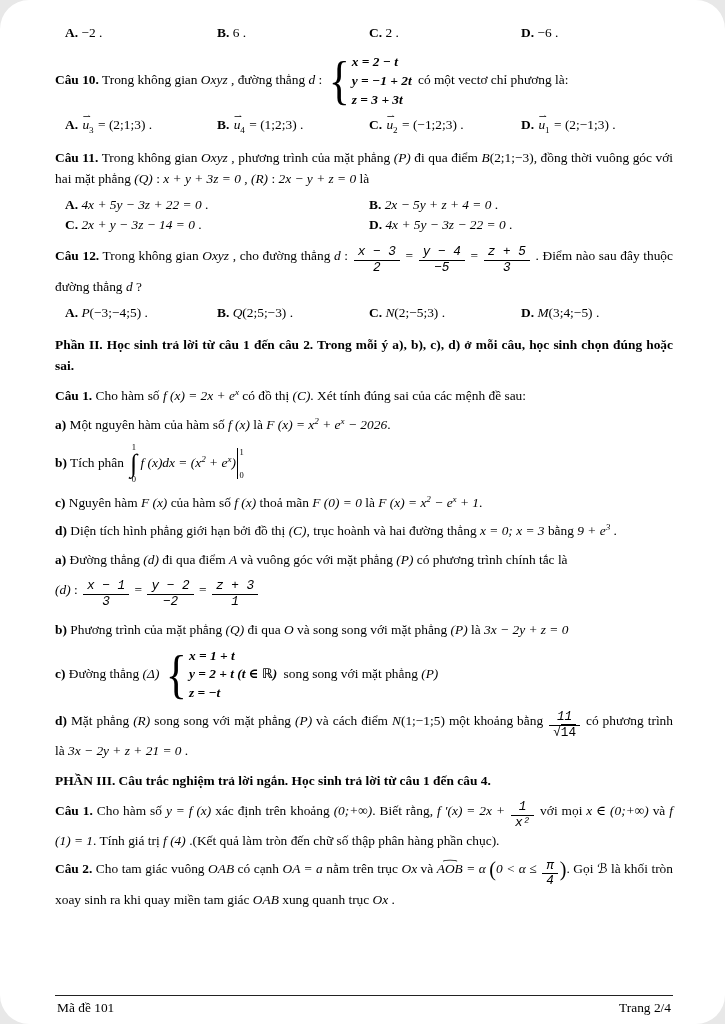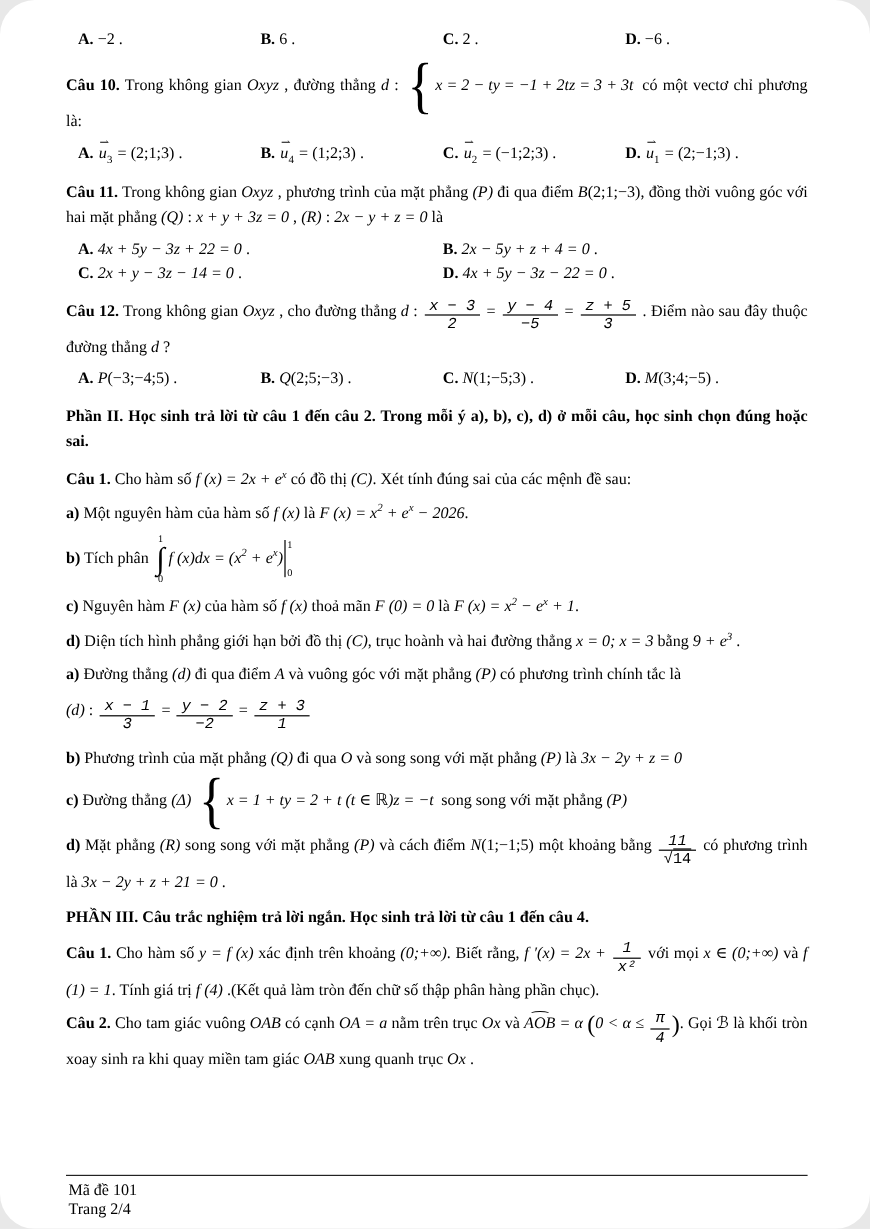--- a/index.html
+++ b/index.html
@@ -37,21 +37,21 @@
   
   .frac { display: inline-block; vertical-align: -0.85em; text-align: center; line-height: 1.15; font-size: 0.95em; margin: 0 2px; font-family: Liberation Mono, monospace; }
   .frac .num { display: block; border-bottom: 1px solid #000; padding: 0 4px; }
   .frac .den { display: block; padding: 0 4px; }
   .rad { font-style: normal; }
   .radbar { border-top: 1px solid #000; }
 
   
   .cases { display: inline-flex; align-items: center; vertical-align: middle; margin: 0 3px; }
   .brace { font-size: 44px; line-height: 0.85; transform: scaleY(1.18); transform-origin: center; font-weight: 400; }
-  .clines { display: inline-flex; flex-direction: row; margin-left: 2px; }
+  .clines { display: inline-flex; flex-direction: column; margin-left: 2px; font-weight: bold; }
   .cline { line-height: 1.4; white-space: nowrap; }
 
   
   .vec { position: relative; display: inline-block; margin: 0 1px; }
   .vec::before { content: "⇀"; position: absolute; left: 0.05em; top: -0.62em; font-size: 0.72em; }
 
   
   .hat { position: relative; display: inline-block; }
   .hat::before { content: "⌢"; position: absolute; left: 50%; top: -0.62em; transform: translateX(-50%) scaleX(2.6); font-size: 0.75em; font-style: normal; }
 
@@ -60,21 +60,21 @@
   .bigop .lim { font-size: 8.5px; line-height: 1.1; }
   .bigop .op { font-size: 26px; line-height: 0.9; }
 
   
   .evalw { display: inline-flex; vertical-align: middle; height: 2.3em; margin-left: 1px; }
   .vbar { border-left: 1.2px solid #000; }
   .elims { display: flex; flex-direction: column; justify-content: space-between; font-size: 8.5px; line-height: 1; padding-left: 1.5px; }
 
   
   .rule { margin-top: auto; border-top: 1px solid #222; }
-  .footer { display: flex; padding: 4px 2px 8px 2px; flex-direction: column; }
+  .footer { display: flex; justify-content: space-between; padding: 4px 2px 8px 2px; }
 </style>
 </head>
 <body>
 
 <div class="page">
 
   <div class="opts opts4">
       <span class="opt"><span class="olabel">A.</span> <span class="obody"><span class="run">−2 .</span></span></span>
       <span class="opt"><span class="olabel">B.</span> <span class="obody"><span class="run">6 .</span></span></span>
       <span class="opt"><span class="olabel">C.</span> <span class="obody"><span class="run">2 .</span></span></span>
@@ -101,21 +101,21 @@
       <span class="opt"><span class="olabel">A.</span> <span class="obody"><span class="mi">4x + 5y − 3z + 22 = 0</span><span class="run"> .</span></span></span>
       <span class="opt"><span class="olabel">B.</span> <span class="obody"><span class="mi">2x − 5y + z + 4 = 0</span><span class="run"> .</span></span></span>
       <span class="opt"><span class="olabel">C.</span> <span class="obody"><span class="mi">2x + y − 3z − 14 = 0</span><span class="run"> .</span></span></span>
       <span class="opt"><span class="olabel">D.</span> <span class="obody"><span class="mi">4x + 5y − 3z − 22 = 0</span><span class="run"> .</span></span></span>
     </div>
 
   <div class="para"><span class="bold">Câu 12.</span><span class="run"> Trong không gian </span><span class="mi">Oxyz</span><span class="run"> , cho đường thẳng </span><span class="mi">d</span><span class="run"> : </span><span class="frac"><span class="num mi">x − 3</span><span class="den mi">2</span></span><span class="run"> = </span><span class="frac"><span class="num mi">y − 4</span><span class="den mi">−5</span></span><span class="run"> = </span><span class="frac"><span class="num mi">z + 5</span><span class="den mi">3</span></span><span class="run"> . Điểm nào sau đây thuộc đường thẳng </span><span class="mi">d</span><span class="run"> ?</span></div>
   <div class="opts opts4">
       <span class="opt"><span class="olabel">A.</span> <span class="obody"><span class="mi">P</span><span class="run">(−3;−4;5) .</span></span></span>
       <span class="opt"><span class="olabel">B.</span> <span class="obody"><span class="mi">Q</span><span class="run">(2;5;−3) .</span></span></span>
-      <span class="opt"><span class="olabel">C.</span> <span class="obody"><span class="mi">N</span><span class="run">(1;−5;3) .</span></span></span>
+      <span class="opt"><span class="olabel">C.</span> <span class="obody"><span class="mi">N</span><span class="run">(2;−5;3) .</span></span></span>
       <span class="opt"><span class="olabel">D.</span> <span class="obody"><span class="mi">M</span><span class="run">(3;4;−5) .</span></span></span>
     </div>
 
   <div class="para heading"><span class="bold">Phần II. Học sinh trả lời từ câu 1 đến câu 2. Trong mỗi ý a), b), c), d) ở mỗi câu, học sinh chọn đúng hoặc sai.</span></div>
 
   <div class="para"><span class="bold">Câu 1.</span><span class="run"> Cho hàm số </span><span class="mi">f (x) = 2x + e</span><sup class="mi supn">x</sup><span class="run"> có đồ thị </span><span class="mi">(C)</span><span class="run">. Xét tính đúng sai của các mệnh đề sau:</span></div>
   <div class="para"><span class="bold">a)</span><span class="run"> Một nguyên hàm của hàm số </span><span class="mi">f (x)</span><span class="run"> là </span><span class="mi">F (x) = x</span><sup class="mi supn">2</sup><span class="mi"> + e</span><sup class="mi supn">x</sup><span class="mi"> − 2026</span><span class="run">.</span></div>
   <div class="para"><span class="bold">b)</span><span class="run"> Tích phân </span><span class="bigop">
         <span class="lim">1</span>
         <span class="op">∫</span>

